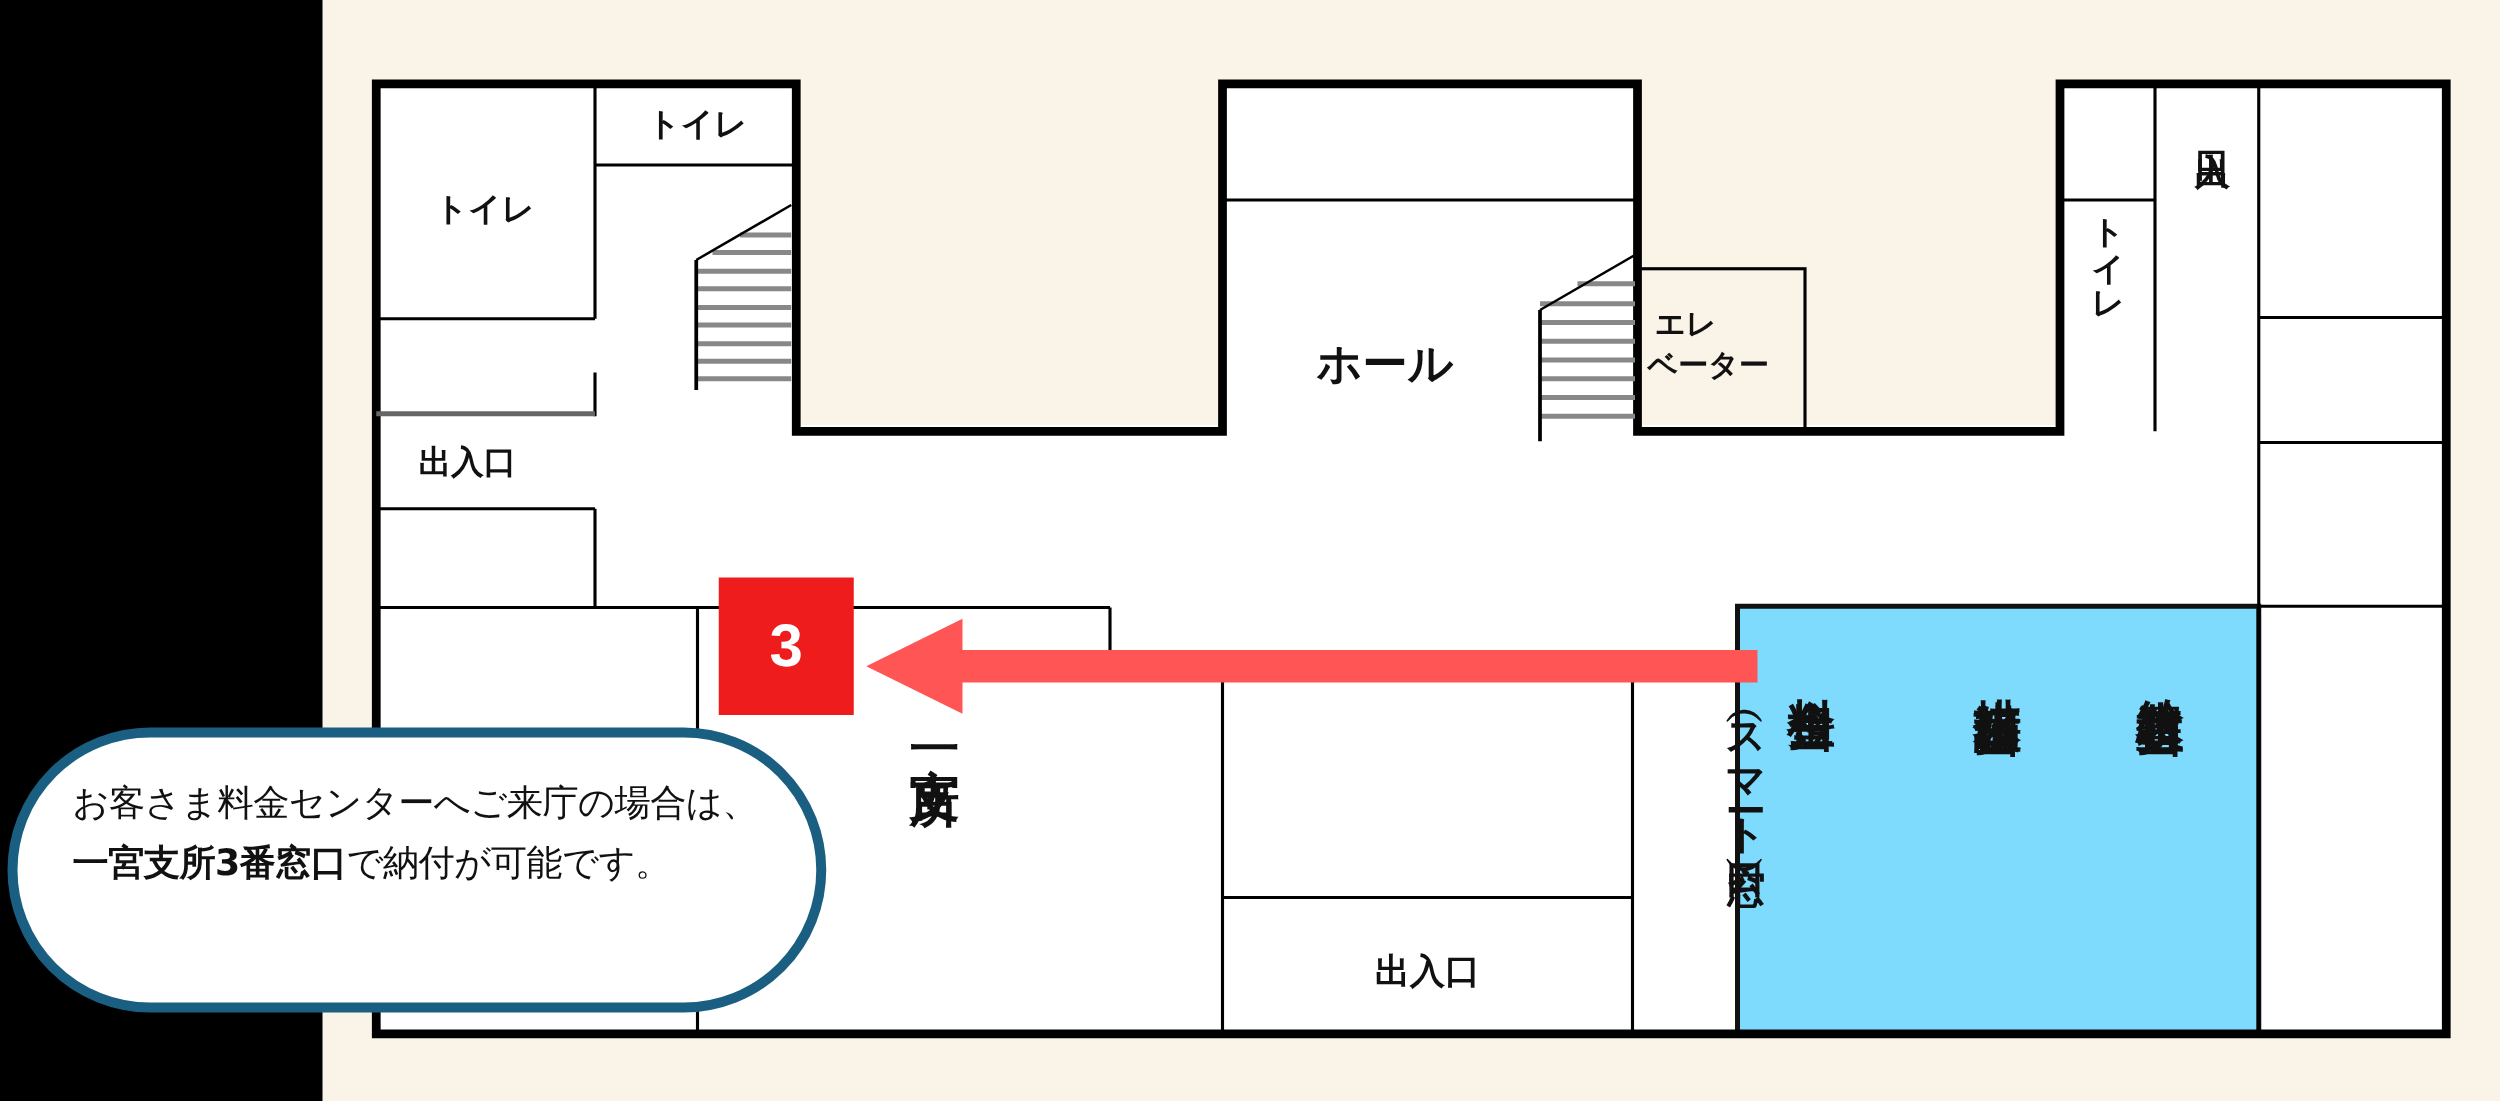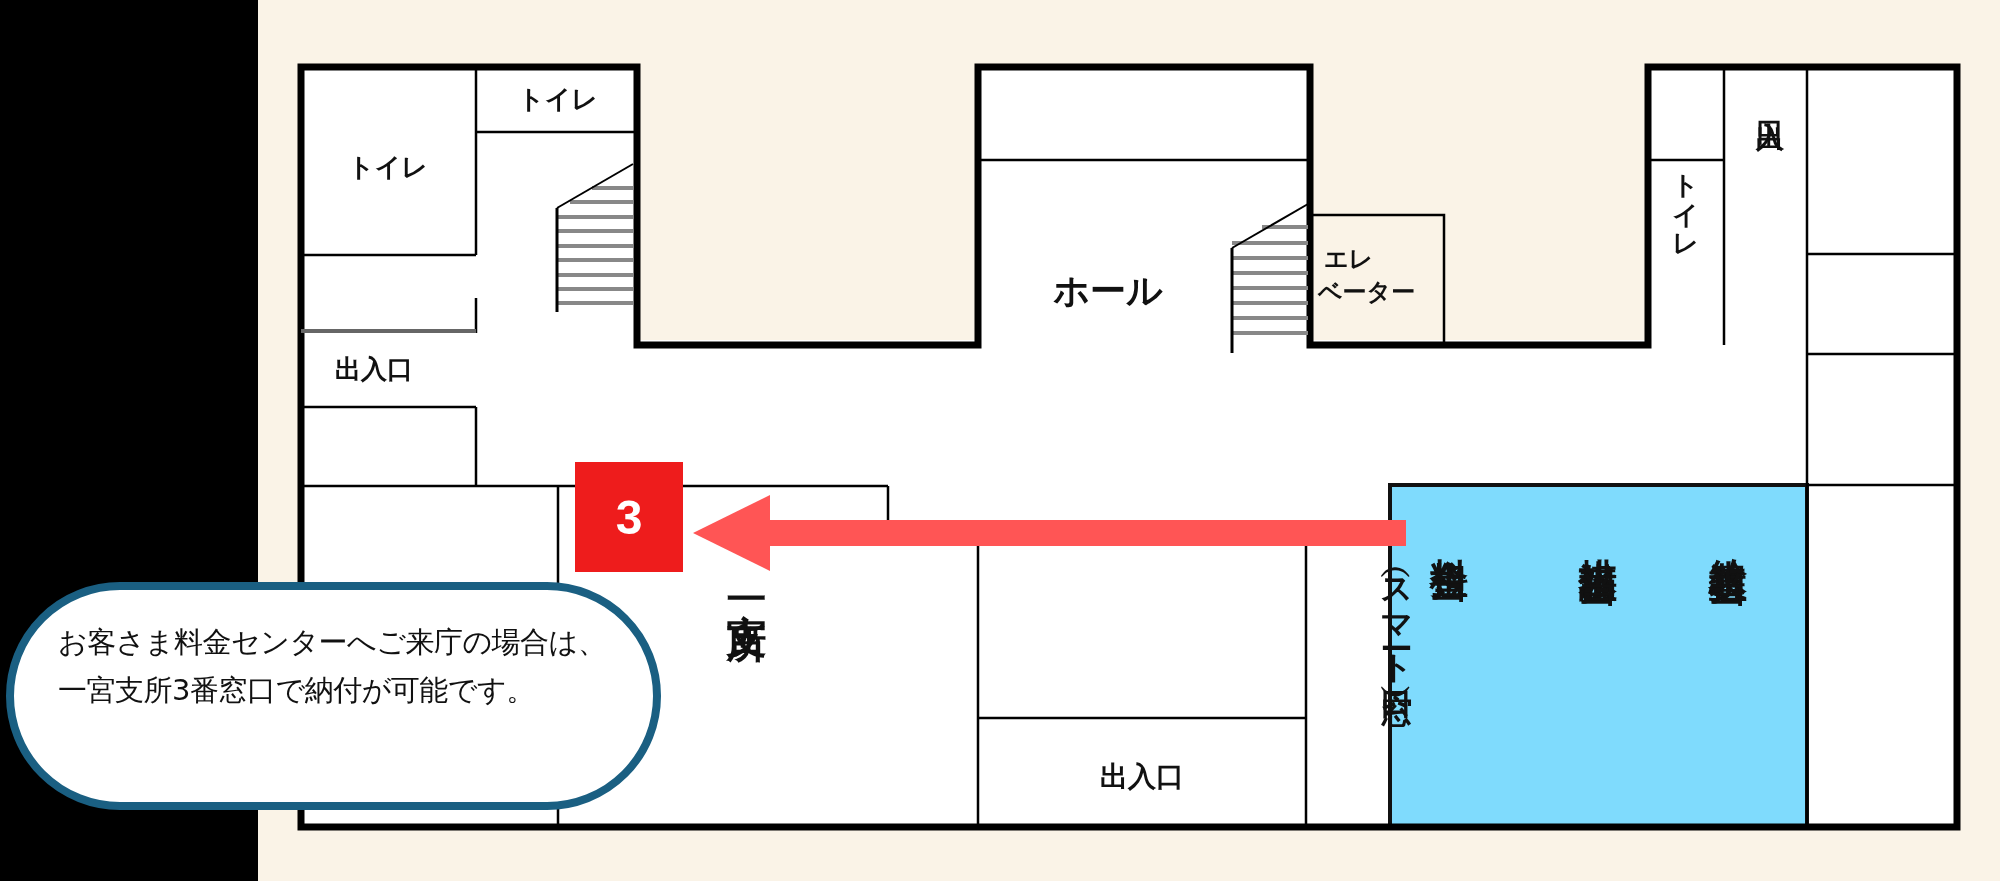--- a/index.html
+++ b/index.html
@@ -6,21 +6,21 @@
   body { width:2000px; height:881px; position:relative; overflow:hidden; background:#FAF3E7; font-family:"DejaVu Sans", sans-serif; }
   .black-strip { position:absolute; left:0; top:0; width:258px; height:881px; background:#000; }
   svg.plan { position:absolute; left:0; top:0; }
   .lbl { font-family:"DejaVu Sans", sans-serif; font-weight:bold; fill:#111; }
   .badge { position:absolute; left:575px; top:462px; width:108px; height:110px; background:#EE1C1C; color:#fff;
            font-family:"Liberation Sans", sans-serif; font-weight:bold; font-size:48px; display:flex; align-items:center; justify-content:center; }
   .callout { position:absolute; left:6px; top:582px; width:655px; height:228px; box-sizing:border-box;
              border:8px solid #1A5F82; border-radius:120px; background:#fff; }
   .callout-text { position:absolute; left:58px; top:618px; width:560px; font-family:"DejaVu Sans", sans-serif;
                   font-size:29px; line-height:48px; color:#111; letter-spacing:-0.5px; }
-  .callout-text b { font-weight:normal; }
+  .callout-text b { font-weight:bold; }
 </style>
 </head>
 <body>
 
 <div class="black-strip"></div>
 
 <svg class="plan" width="2000" height="881" viewBox="0 0 2000 881" xmlns="http://www.w3.org/2000/svg">
 
   <g fill="#FFFFFF">
     <rect x="301" y="67" width="336" height="280"></rect>

